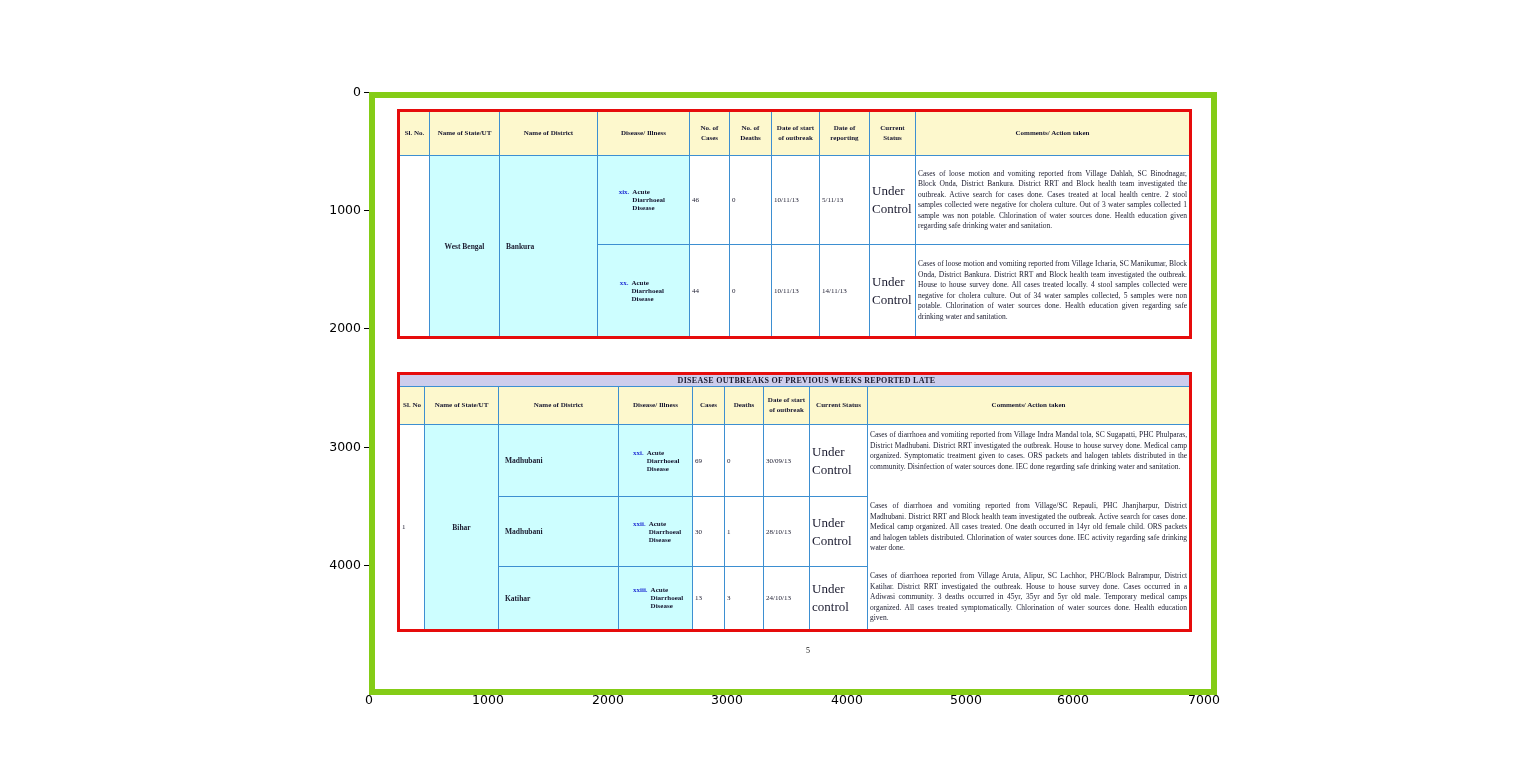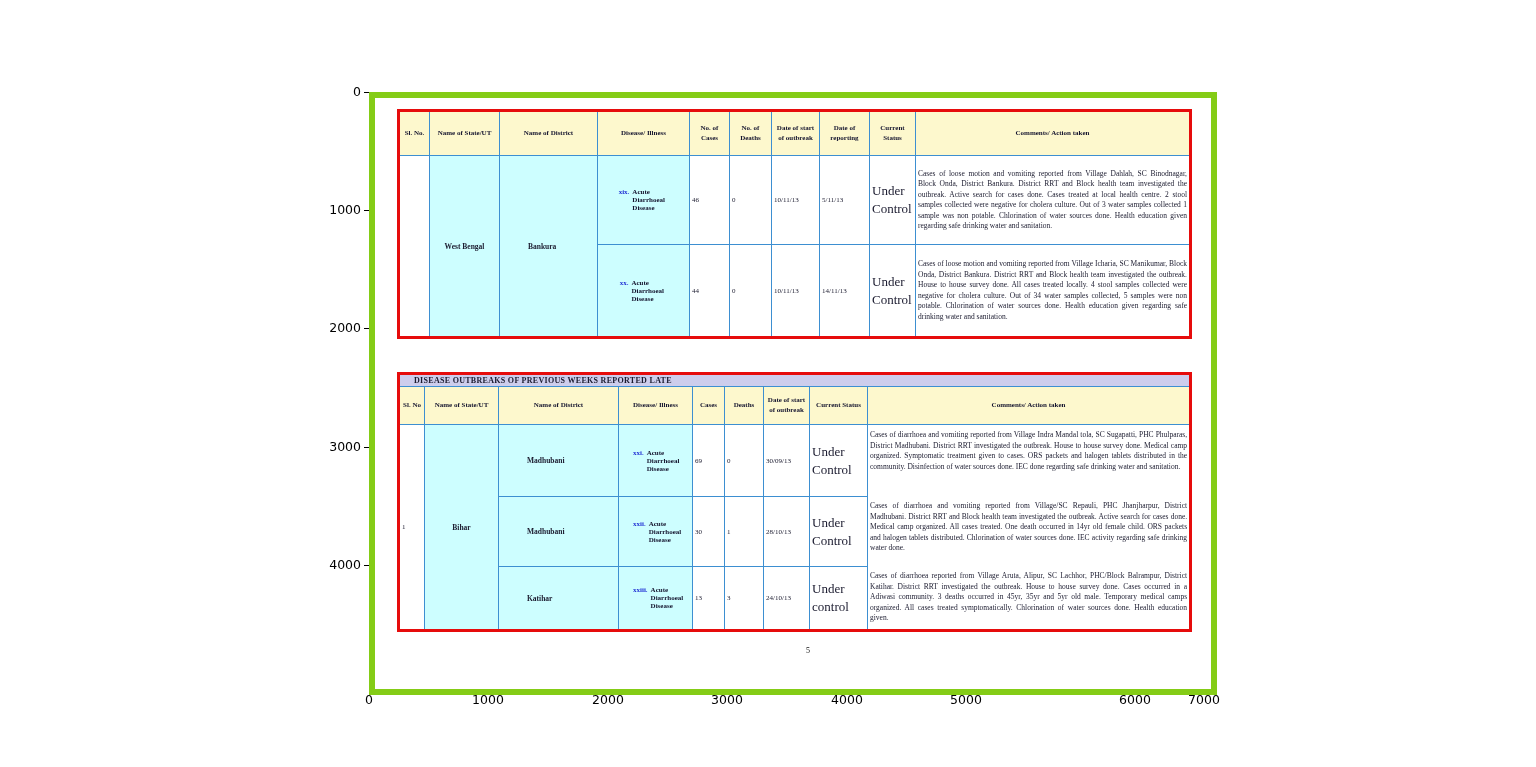--- a/index.html
+++ b/index.html
@@ -15,30 +15,30 @@
 
   
   .doc{position:absolute;left:22px;top:11px;width:792px;font-family:"Liberation Serif",serif;color:#1b1b2f;}
   table.doc-table{border-collapse:collapse;table-layout:fixed;width:792px;border:3px solid #e60c0c;}
   table.doc-table td, table.doc-table th{border:1px solid #3d8fd1;padding:1px 2px;overflow:hidden;vertical-align:middle;}
   th.hdr{background:#fdf8cd;font-weight:bold;font-size:7px;line-height:1.3;text-align:center;vertical-align:top;padding-top:3px;color:#14142e;}
   td.cyan{background:#cdfeff;}
   td.white{background:#ffffff;}
   .num-cell{font-size:7px;text-align:left;}
   .state-txt{font-weight:bold;font-size:7.5px;text-align:center;}
-  .district-txt{font-weight:bold;font-size:7.5px;text-align:left;padding-left:4px;margin-left:22px;}
+  .district-txt{font-weight:bold;font-size:7.5px;text-align:left;padding-left:4px;}
   .disease-wrap{display:flex;justify-content:center;gap:3px;font-size:7px;font-weight:bold;}
   .roman{color:#1f2fd4;white-space:nowrap;margin-left:12px;}
   .dname{width:48px;text-align:left;color:#14142e;}
   .dname2{width:44px;}
   td.status{font-size:13px;text-align:left;padding-left:3px;line-height:1.35;}
   td.status-top{vertical-align:top;padding-top:4px;}
   td.comments{vertical-align:top;font-size:7.5px;line-height:10.5px;text-align:justify;padding:2px 3px;}
   td.comments p{margin:0;overflow:hidden;}
-  .title-bar{background:#cdcdec;font-weight:bold;font-size:8px;color:#1a1a2e;letter-spacing:.3px;}
+  .title-bar{background:#cdcdec;font-weight:bold;font-size:8px;color:#1a1a2e;text-align:center;letter-spacing:.3px;}
   .title-bar div{transform:translateX(12px);}
   .gap{height:33px;}
   .page-num{margin-top:14px;text-align:center;font-size:8px;color:#111;transform:translateX(15px);}
 </style>
 </head>
 <body>
 
 <div>
 
   <div class="ytick-mark" style="top:92px"></div>
@@ -61,21 +61,21 @@
   <div class="xtick-mark" style="left:966px"></div>
   <div class="xtick-mark" style="left:1086px"></div>
   <div class="xtick-mark" style="left:1204px"></div>
 
   <div class="tick-label xtick-label" style="left:334px">0</div>
   <div class="tick-label xtick-label" style="left:453px">1000</div>
   <div class="tick-label xtick-label" style="left:573px">2000</div>
   <div class="tick-label xtick-label" style="left:692px">3000</div>
   <div class="tick-label xtick-label" style="left:812px">4000</div>
   <div class="tick-label xtick-label" style="left:931px">5000</div>
-  <div class="tick-label xtick-label" style="left:1100px">6000</div>
+  <div class="tick-label xtick-label" style="left:1038px">6000</div>
   <div class="tick-label xtick-label" style="left:1169px">7000</div>
 
   <div class="plot-area">
     <div class="doc">
 
       <table class="doc-table">
         <colgroup>
           <col style="width:31px">
             <col style="width:70px">
             <col style="width:98px">

